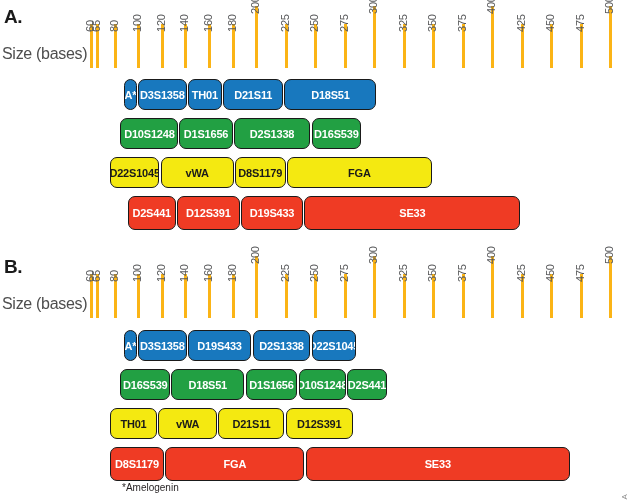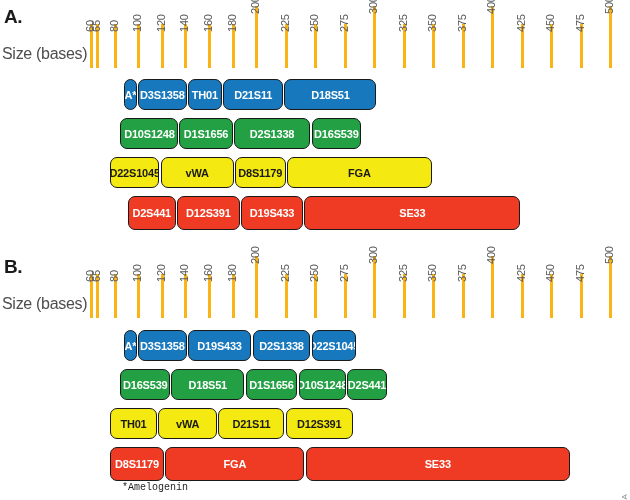--- a/index.html
+++ b/index.html
@@ -95,21 +95,20 @@
   .locus.blue   { background: #1878be; color: #ffffff; }
   .locus.green  { background: #22a043; color: #ffffff; }
   .locus.yellow { background: #f4e911; color: #1a1a1a; }
   .locus.red    { background: #ef3b24; color: #ffffff; }
 
   .footnote {
     position: absolute;
     font-size: 10px;
     color: #231f20;
     white-space: nowrap;
-    font-family: Liberation Mono, monospace;
   }
 
   .side-code {
     position: absolute;
     right: 1px;
     bottom: 6px;
     font-size: 8px;
     color: #8a8a8a;
     letter-spacing: 0.2px;
     white-space: nowrap;

